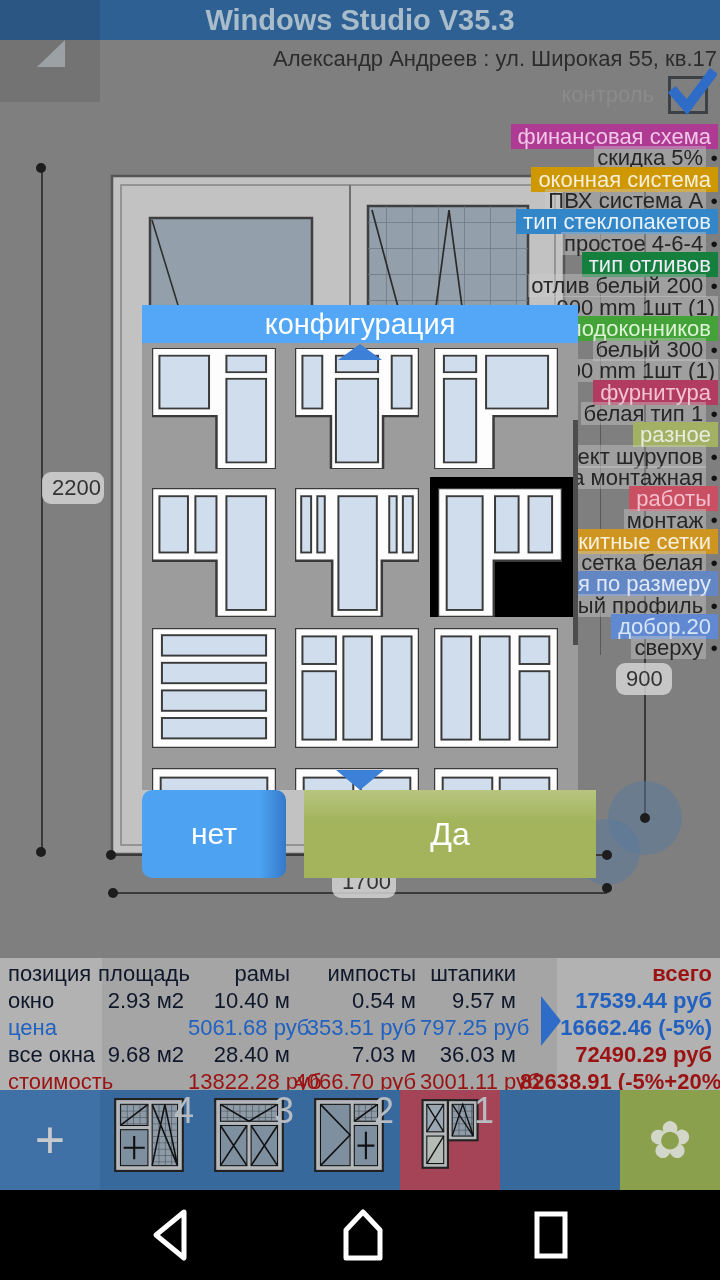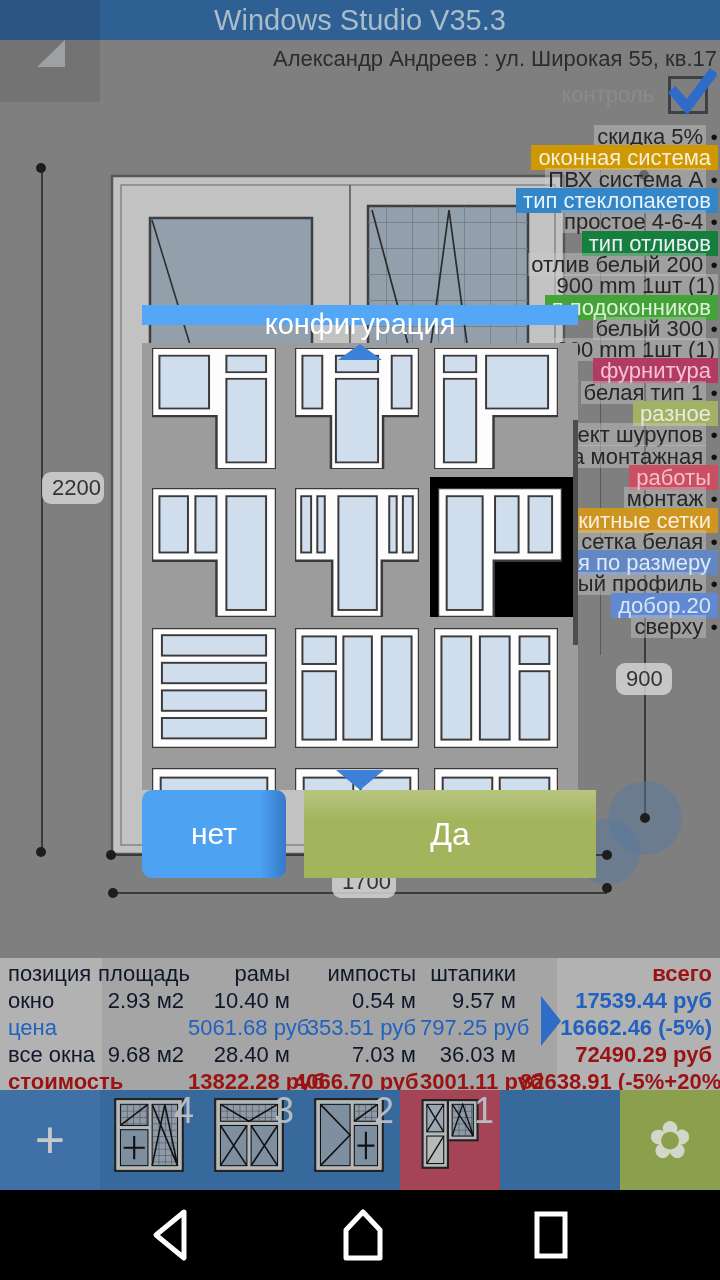--- a/index.html
+++ b/index.html
@@ -2,21 +2,21 @@
 <html><head>
 <meta charset="utf-8">
 <style>
   html,body{margin:0;padding:0;background:#444;}
   #screen{position:relative;width:720px;height:1280px;overflow:hidden;
     background:#7f7f7f;font-family:"Liberation Sans",sans-serif;
     -webkit-font-smoothing:antialiased;}
   .abs{position:absolute;}
 
   
-  #titlebar{left:0;top:0;width:720px;height:40px;background:#2f6094;z-index:6;}
+  #titlebar{left:0;top:0;width:720px;height:40px;background:#2f6094;z-index:6;font-weight:bold;}
   #titlebar .t{width:100%;text-align:center;line-height:40px;font-size:29px;color:#a9bcc9;}
   #corner-dark{left:0;top:0;width:100px;height:40px;background:#2b5684;z-index:7;}
   #corner-box{left:0;top:40px;width:100px;height:62px;background:#737373;z-index:2;}
   #corner-tri{left:37px;top:40px;width:0;height:0;border-bottom:27px solid #9ba1a5;
     border-left:28px solid transparent;z-index:3;}
   #customer{right:3px;top:46px;font-size:22px;color:#2c2c2c;z-index:2;}
   #control-row{right:12px;top:76px;z-index:2;display:flex;align-items:center;}
   #control-label{color:#8b8b8b;font-size:22px;margin-right:14px;}
   #checkbox{width:34px;height:32px;border:3px solid #3c4146;position:relative;}
   #checkmark{position:absolute;left:-6px;top:-16px;z-index:3;}
@@ -33,21 +33,21 @@
 
   
   #spec-list{right:2px;top:126px;width:260px;z-index:2;}
   .spec-line{height:21.3px;display:flex;justify-content:flex-end;align-items:center;}
   .spec-pill{font-size:22px;line-height:25px;padding:0 7px;white-space:nowrap;}
   .spec-item{font-size:22px;line-height:23px;padding:0 3px;color:#262626;
     background:rgba(205,205,205,0.42);white-space:nowrap;}
   .spec-bullet{font-size:13px;color:#111;margin-left:4px;}
 
   
-  #dlg-header{left:142px;top:305px;width:436px;height:20px;background:#54a7f7;z-index:4;}
+  #dlg-header{left:142px;top:305px;width:436px;height:38px;background:#54a7f7;z-index:4;}
   #dlg-header .t{width:100%;text-align:center;line-height:38px;color:#fff;font-size:29px;}
   #dlg-body{left:142px;top:343px;width:436px;height:447px;background:#9c9c9c;
     overflow:hidden;z-index:3;}
   .tile{position:absolute;}
   .tile svg{display:block;}
   #sel-tile{position:absolute;background:#000;}
   #scrollbar{left:573px;top:420px;width:5px;height:225px;background:#4d4d4d;z-index:4;}
   .arrow-up{left:338px;top:344px;width:0;height:0;border-left:22px solid transparent;
     border-right:22px solid transparent;border-bottom:16px solid #3c80d8;z-index:4;}
   .arrow-down{left:336px;top:770px;width:0;height:0;border-left:24px solid transparent;
@@ -59,21 +59,21 @@
     background:linear-gradient(180deg,#b7c57f 0%,#a3b45d 35%,#a3b45d 100%);
     color:#fff;font-size:32px;font-weight:normal;display:flex;align-items:center;justify-content:center;}
 
   
   #table{left:0;top:958px;width:720px;height:137px;background:#b2b2b2;z-index:2;}
   #table-band{left:102px;top:958px;width:455px;height:137px;background:rgba(0,0,0,0.07);z-index:2;}
   .trow{position:absolute;left:0;width:720px;height:27px;display:grid;z-index:3;
     grid-template-columns:98px 90px 106px 126px 100px 196px;align-items:center;font-size:22px;}
   .trow .c{text-align:right;padding-right:4px;white-space:nowrap;}
   .trow .c0{text-align:left;padding-left:8px;}
-  .st-dark{color:#0f172a;} .st-blue{color:#2161c0;} .st-red{color:#9a1212;font-weight:bold;}
+  .st-dark{color:#0f172a;} .st-blue{color:#2161c0;} .st-red{color:#9a1212;}
   .tot{font-weight:bold;}
   #tbl-arrow{left:541px;top:996px;z-index:4;}
 
   
   #tabbar{left:0;top:1090px;width:720px;height:100px;background:#38699d;z-index:6;}
   #plus-cell{left:0;top:1090px;width:100px;height:100px;background:#3f70a6;z-index:7;
     display:flex;align-items:center;justify-content:center;color:#c6cacc;font-size:52px;}
   .tab-cell{position:absolute;top:1090px;width:100px;height:100px;z-index:7;}
   .tab-cell.sel{background:#a54357;}
   .tab-num{position:absolute;right:6px;top:0px;color:#b6bcc2;font-size:36px;z-index:8;}
@@ -139,20 +139,23 @@
 
   <div class="abs dline" style="left:111px;top:854px;width:496px;height:2px;"></div>
   <div class="abs ddot" style="left:106px;top:850px;"></div>
   <div class="abs ddot" style="left:602px;top:850px;"></div>
   <div class="abs dline" style="left:113px;top:892px;width:494px;height:2px;"></div>
   <div class="abs ddot" style="left:108px;top:888px;"></div>
   <div class="abs ddot" style="left:602px;top:883px;"></div>
   <div class="abs dim-pill" style="left:332px;top:866px;width:44px;">1700</div>
 
   <div id="spec-list" class="abs">
+      <div class="spec-line">
+        <span class="spec-pill" style="background: rgb(174, 58, 148); color: rgb(242, 198, 230);">финансовая схема</span>
+      </div>
       <div class="spec-line">
         <span class="spec-item">скидка 5%</span>
         <span class="spec-bullet">●</span>
       </div>
       <div class="spec-line">
         <span class="spec-pill" style="background: rgb(207, 151, 0); color: rgb(246, 239, 218);">оконная система</span>
       </div>
       <div class="spec-line">
         <span class="spec-item">ПВХ система А</span>
         <span class="spec-bullet">●</span>

